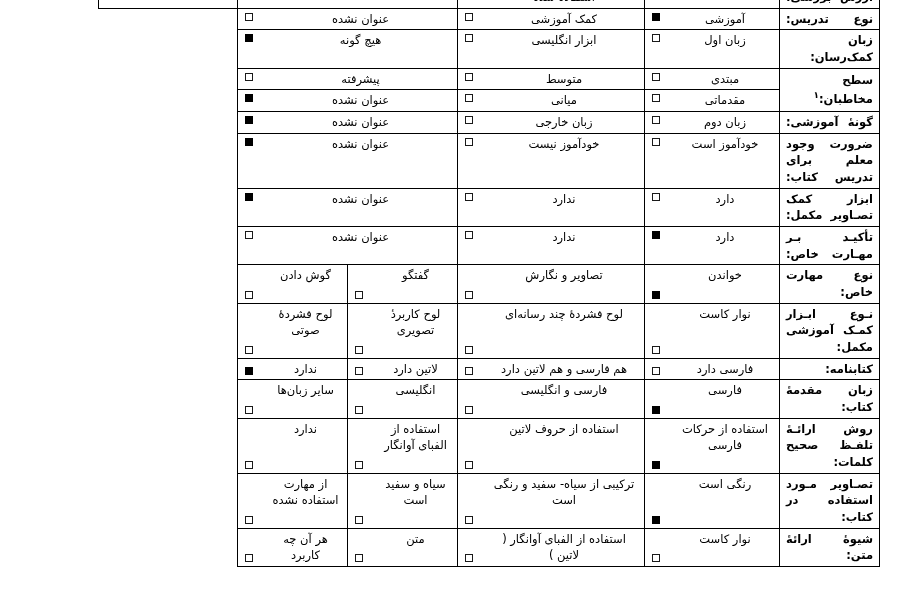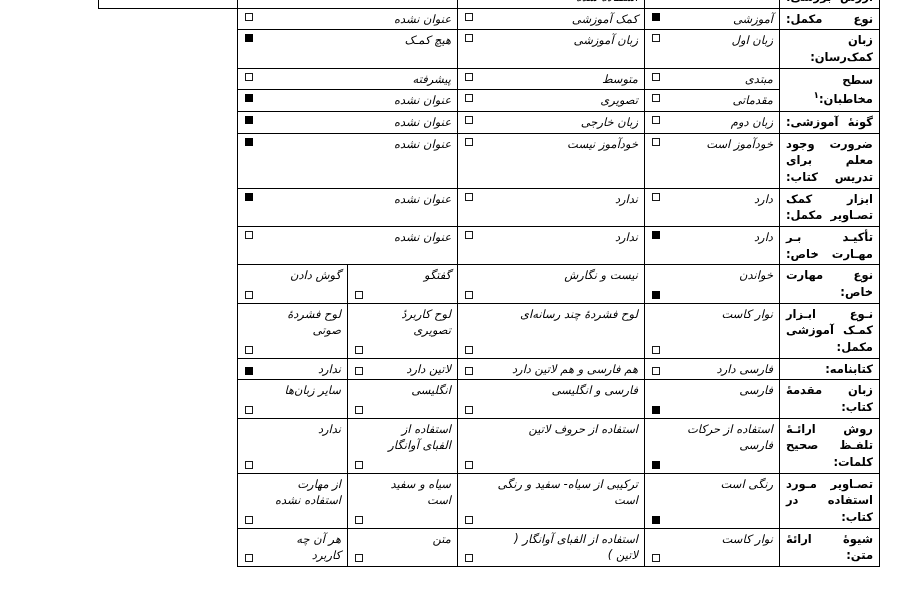--- a/index.html
+++ b/index.html
@@ -58,23 +58,22 @@
     width: 100px;
   }
   td.label-cell.mid { vertical-align: middle; }
 
   
   td.opt {
     text-align: right;
   }
   td.opt .opt-text {
     display: block;
-    text-align: right;
+    text-align: center;
     padding-left: 26px;
-    font-style: italic;
   }
   td.opt .box {
     position: absolute;
     left: 7px;
     bottom: 4px;
     width: 8px;
     height: 8px;
     border: 1.4px solid #1a1a1a;
     background: #ffffff;
     box-sizing: border-box;
@@ -127,46 +126,46 @@
               <span class="opt-text">استفاده شده</span>
             </td>
             <td class="opt oneline" colspan="2">
               <span class="opt-text"></span>
             </td>
             <td class="opt oneline">
               <span class="opt-text"></span>
             </td>
           </tr>
           <tr>
-            <td class="label-cell mid"><span>نوع مکمل:</span></td>
+            <td class="label-cell mid"><span>نوع تدریس:</span></td>
             <td class="opt oneline" colspan="1">
               <span class="opt-text">آموزشی</span>
               <span class="box checked"></span>
             </td>
             <td class="opt oneline" colspan="1">
               <span class="opt-text">کمک آموزشی</span>
               <span class="box"></span>
             </td>
             <td class="opt oneline" colspan="2">
               <span class="opt-text">عنوان نشده</span>
               <span class="box"></span>
             </td>
           </tr>
           <tr>
             <td class="label-cell mid"><span>زبان کمک‌رسان:</span></td>
             <td class="opt oneline" colspan="1">
               <span class="opt-text">زبان اول</span>
               <span class="box"></span>
             </td>
             <td class="opt oneline" colspan="1">
-              <span class="opt-text">زبان آموزشی</span>
-              <span class="box"></span>
-            </td>
-            <td class="opt oneline" colspan="2">
-              <span class="opt-text">هیچ کمـک</span>
+              <span class="opt-text">ابزار انگلیسی</span>
+              <span class="box"></span>
+            </td>
+            <td class="opt oneline" colspan="2">
+              <span class="opt-text">هیچ گونه</span>
               <span class="box checked"></span>
             </td>
           </tr>
           <tr>
             <td class="label-cell mid" rowspan="2"><span>سطح مخاطبان:</span><span class="sup">۱</span></td>
             <td class="opt oneline" colspan="1">
               <span class="opt-text">مبتدی</span>
               <span class="box"></span>
             </td>
             <td class="opt oneline" colspan="1">
@@ -177,21 +176,21 @@
               <span class="opt-text">پیشرفته</span>
               <span class="box"></span>
             </td>
           </tr>
           <tr>
             <td class="opt oneline" colspan="1">
               <span class="opt-text">مقدماتی</span>
               <span class="box"></span>
             </td>
             <td class="opt oneline" colspan="1">
-              <span class="opt-text">تصویری</span>
+              <span class="opt-text">میانی</span>
               <span class="box"></span>
             </td>
             <td class="opt oneline" colspan="2">
               <span class="opt-text">عنوان نشده</span>
               <span class="box checked"></span>
             </td>
           </tr>
           <tr>
             <td class="label-cell mid"><span>گونهٔ آموزشی:</span></td>
             <td class="opt oneline" colspan="1">
@@ -252,21 +251,21 @@
               <span class="box"></span>
             </td>
           </tr>
           <tr>
             <td class="label-cell mid"><span>نوع مهارت خاص:</span></td>
             <td class="opt">
               <span class="opt-text">خواندن</span>
               <span class="box checked"></span>
             </td>
             <td class="opt">
-              <span class="opt-text">نیست و نگارش</span>
+              <span class="opt-text">تصاویر و نگارش</span>
               <span class="box"></span>
             </td>
             <td class="opt">
               <span class="opt-text">گفتگو</span>
               <span class="box"></span>
             </td>
             <td class="opt">
               <span class="opt-text">گوش دادن</span>
               <span class="box"></span>
             </td>

